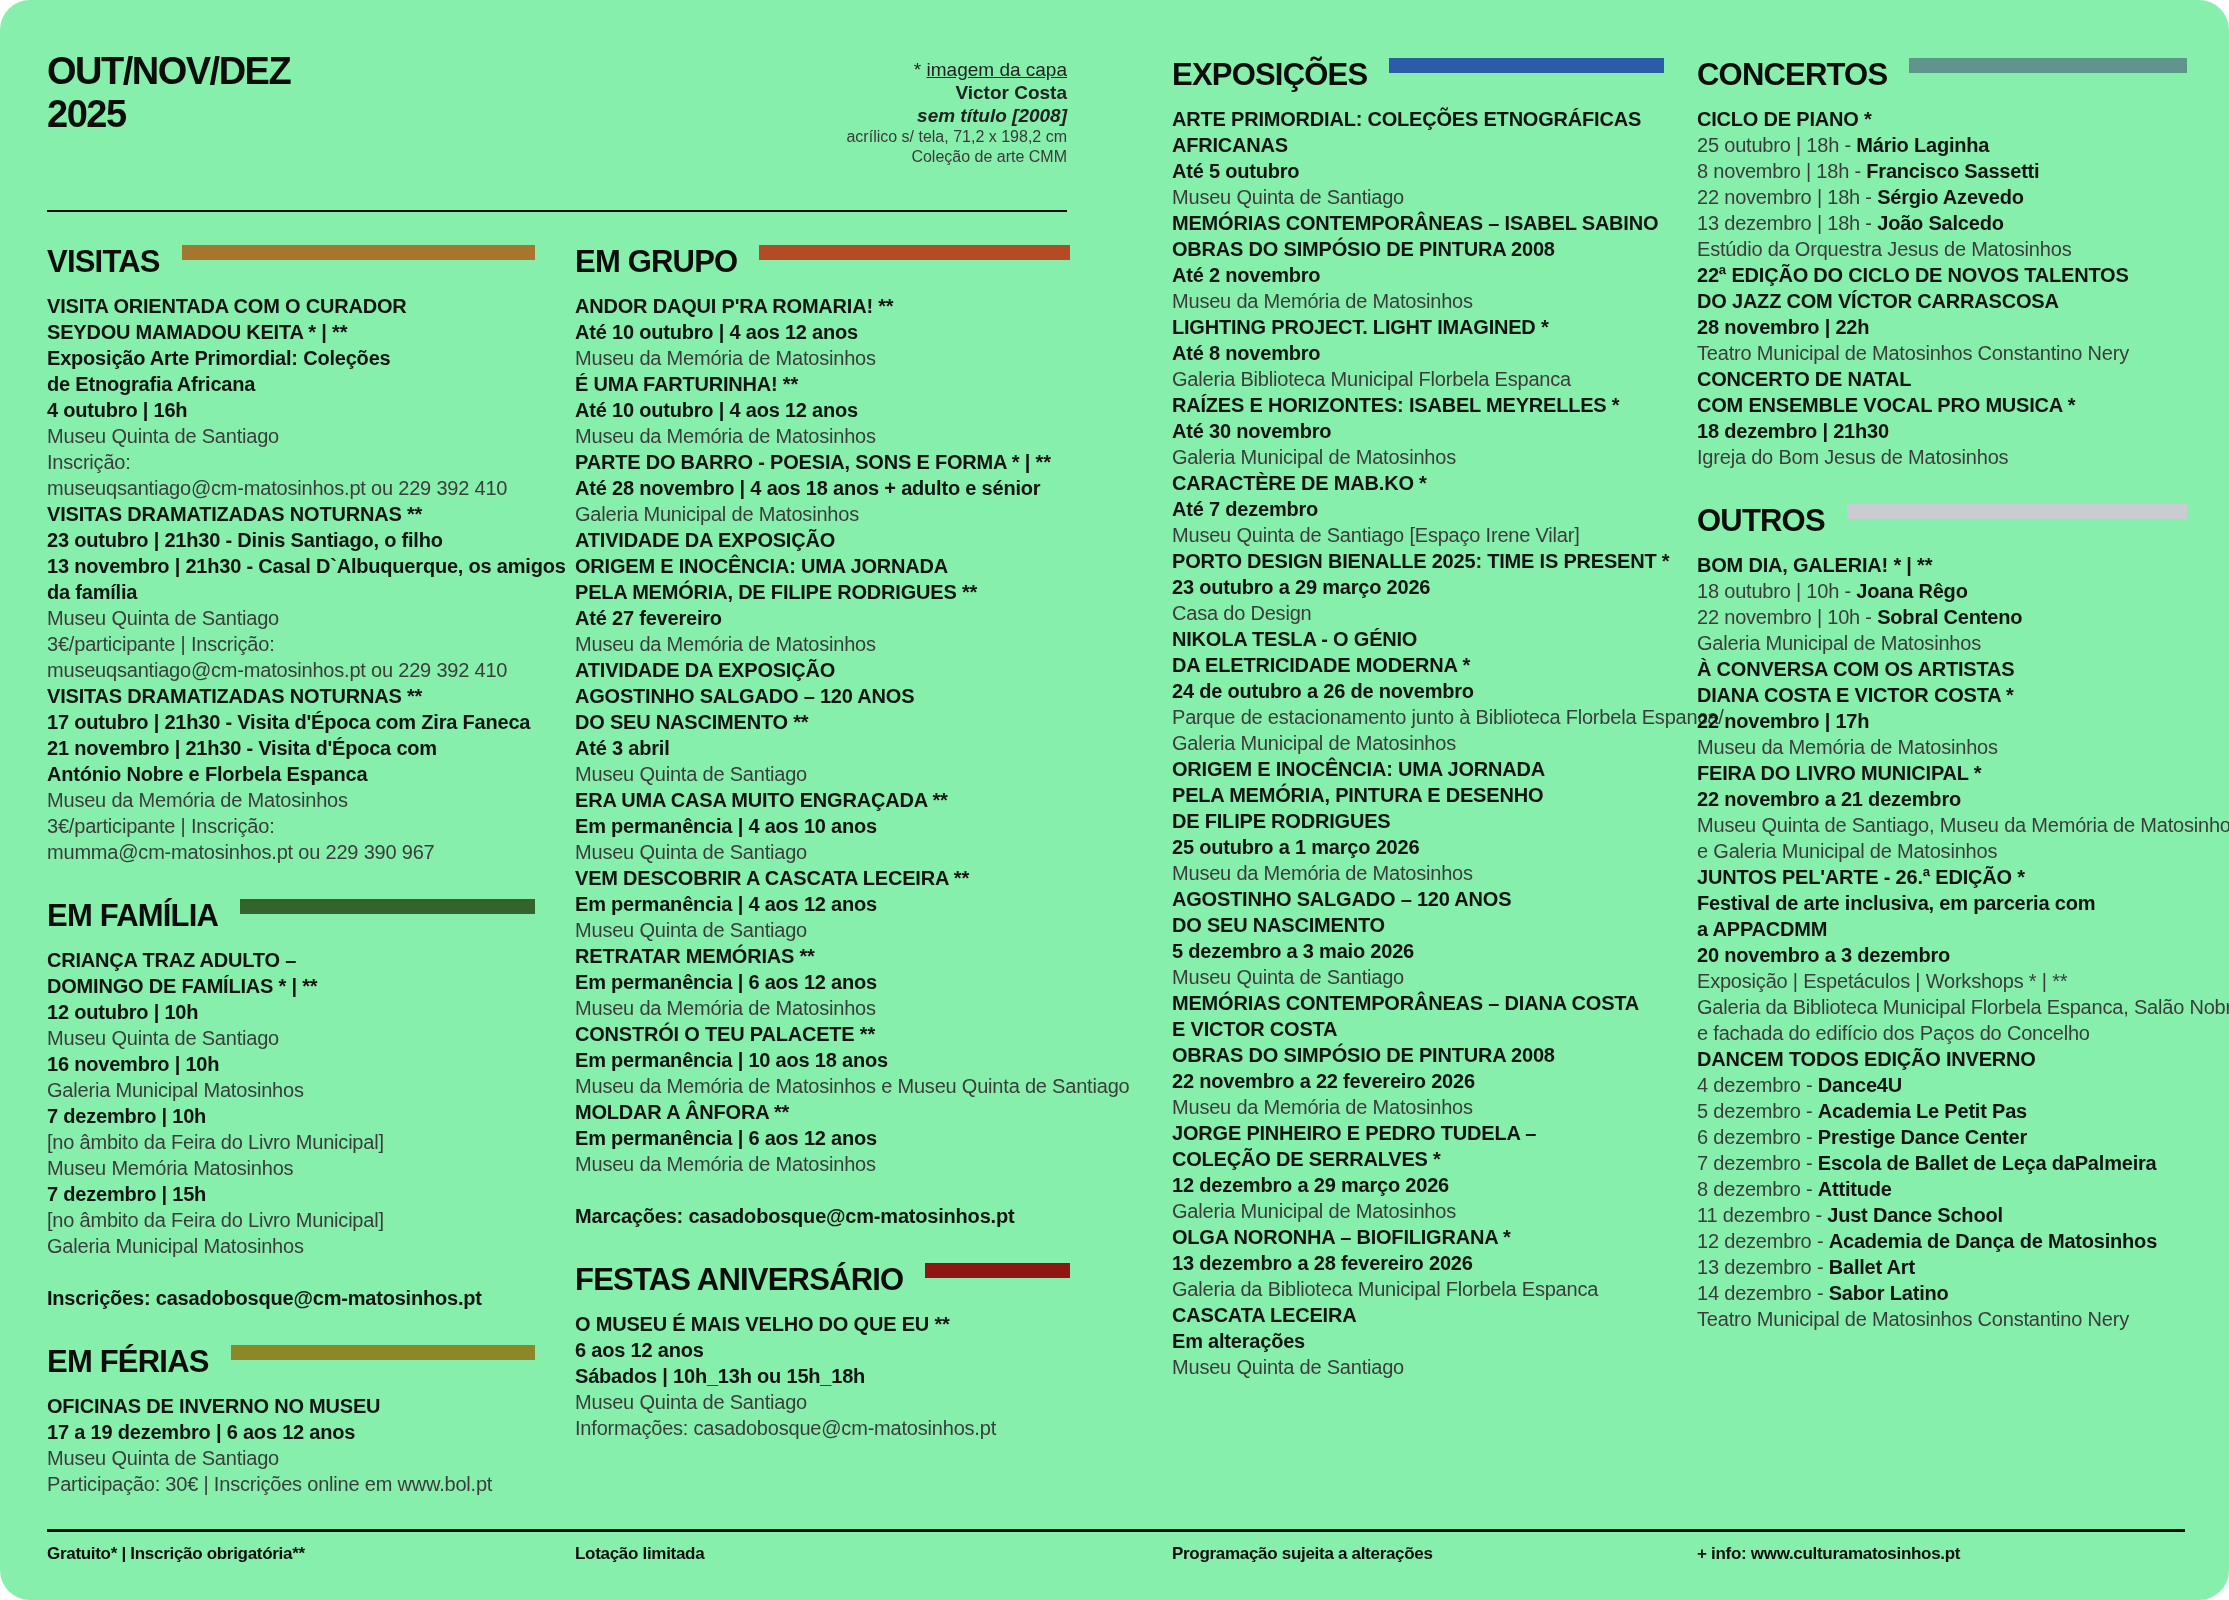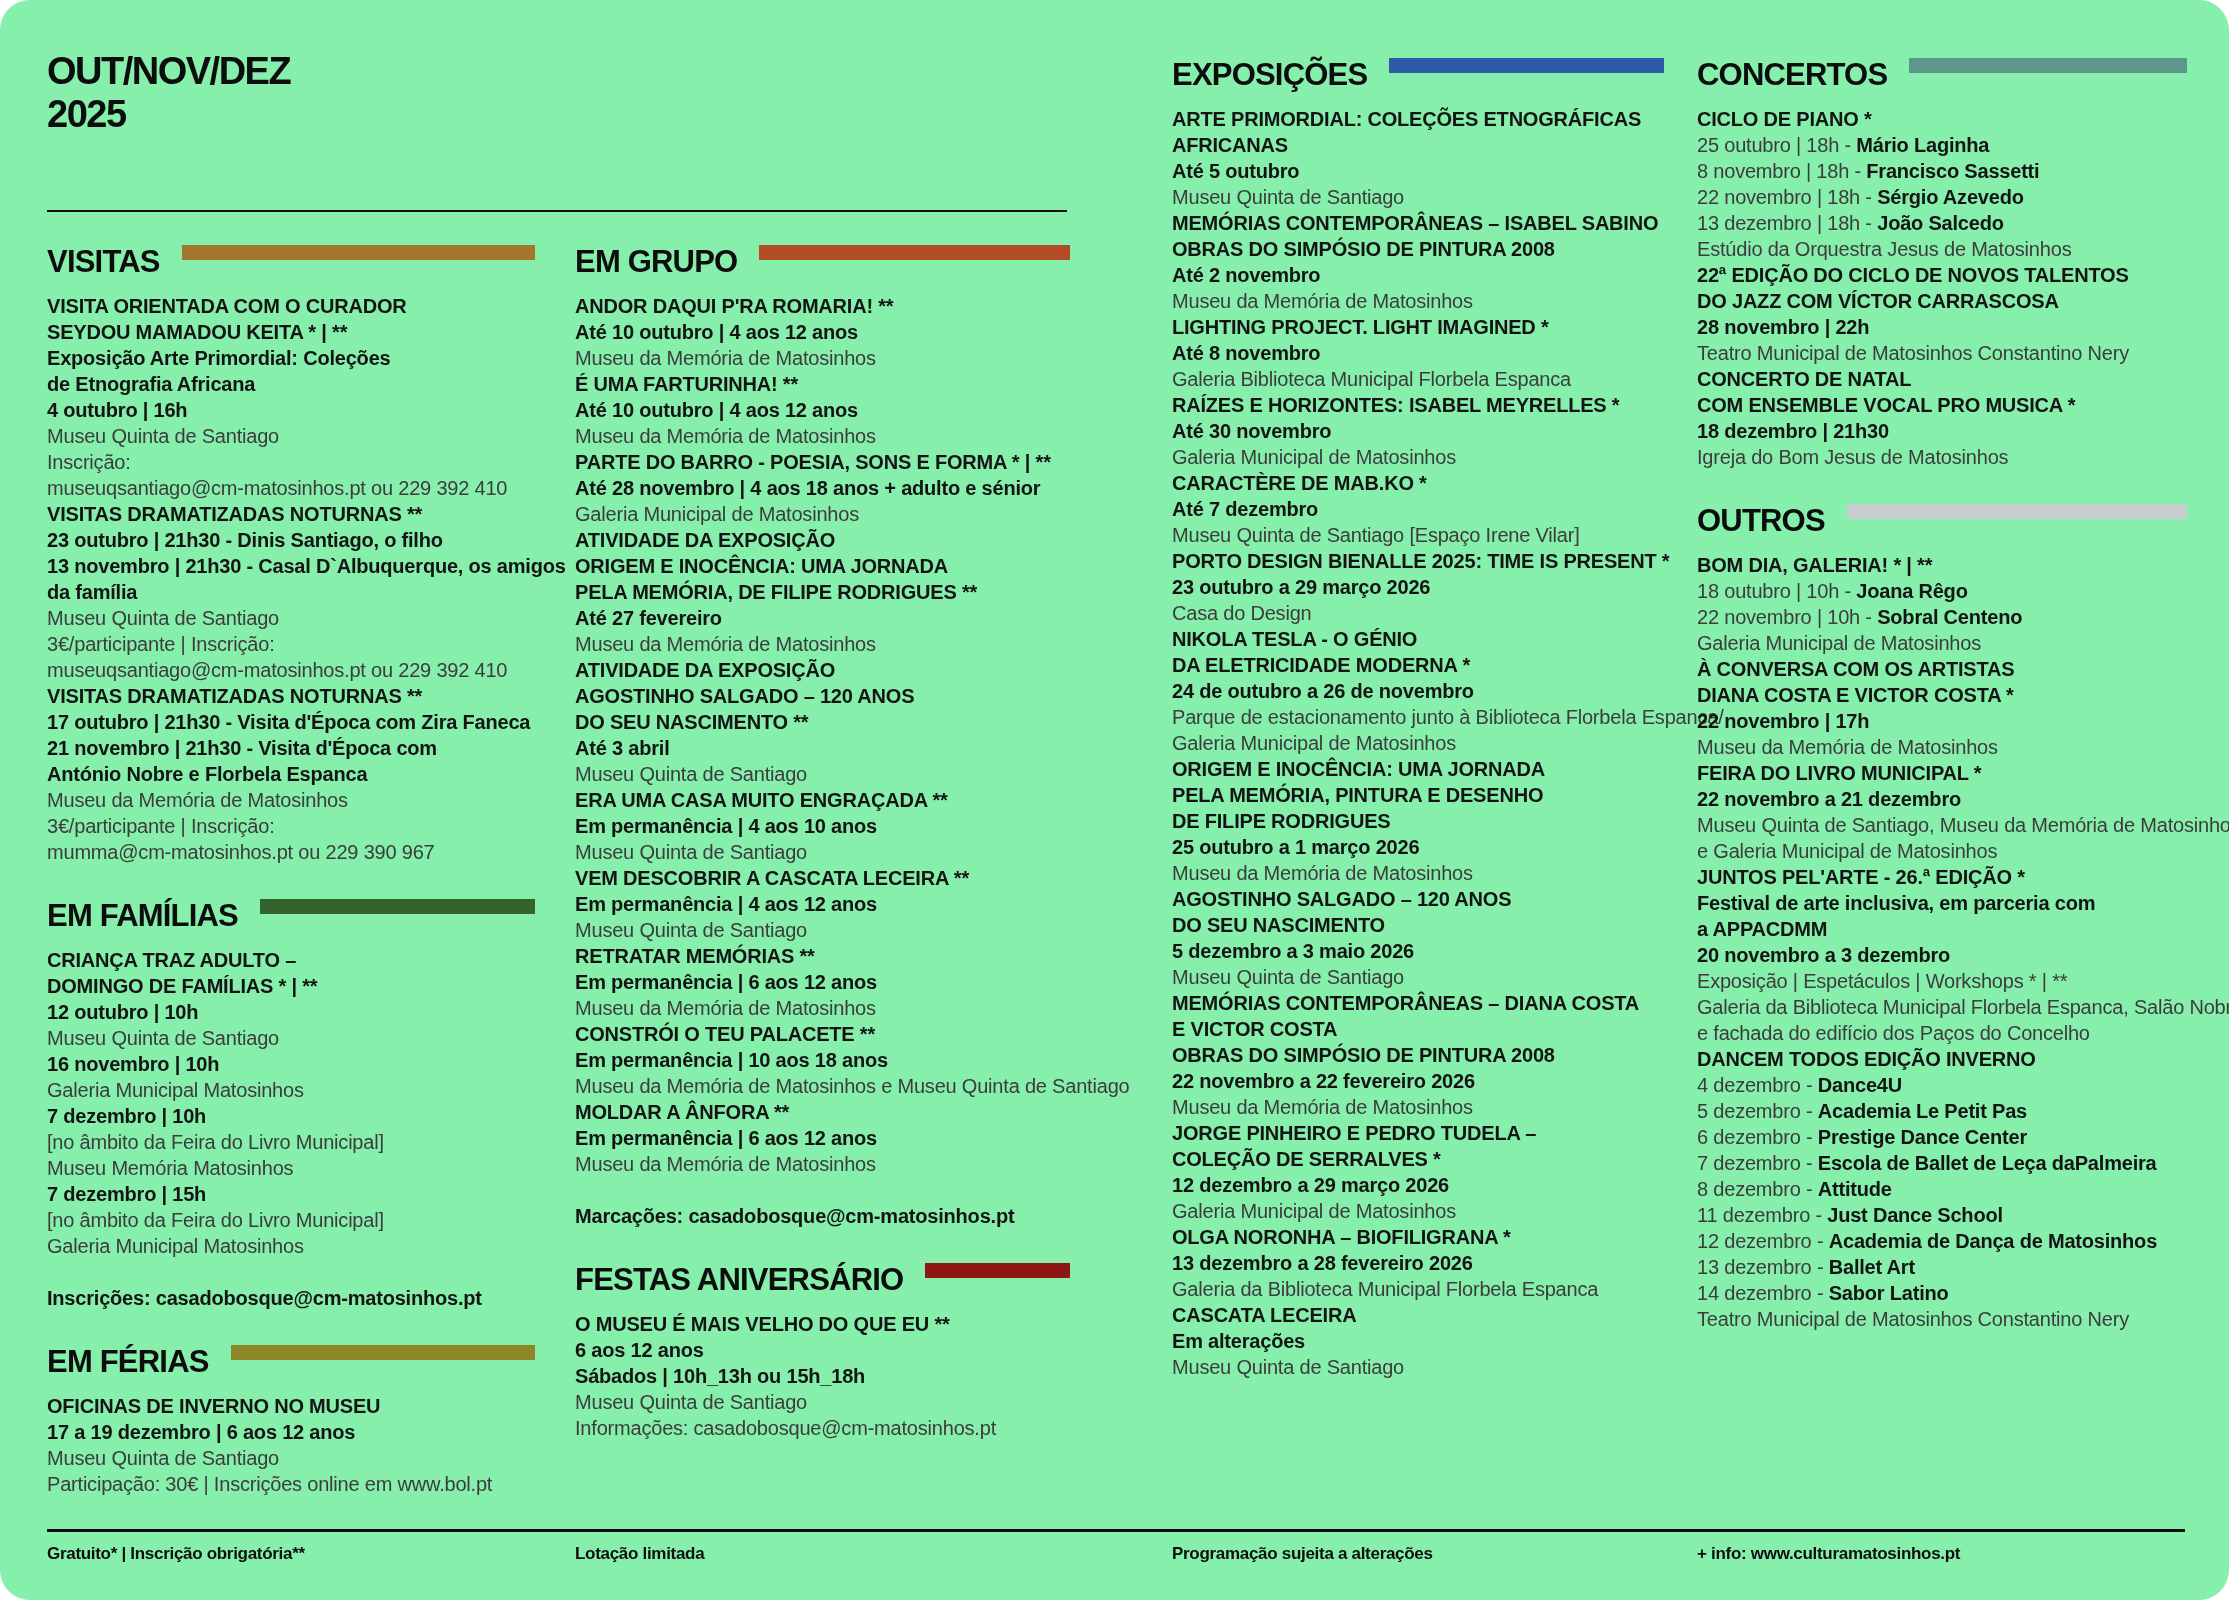--- a/index.html
+++ b/index.html
@@ -32,20 +32,27 @@
                letter-spacing:-0.3px;color:#0d0d0d;white-space:nowrap;}
   .f1{left:47px;} .f2{left:575px;} .f3{left:1172px;} .f4{left:1697px;}
 </style>
 </head>
 <body>
 
 <div class="page">
 
   <h1 class="title"><span>OUT/NOV/DEZ</span><br><span>2025</span></h1>
 
+  <div class="credit">
+    <div class="credit-line"><span>* </span><span class="credit-link">imagem da capa</span></div>
+    <div class="credit-line credit-artist">Victor Costa</div>
+    <div class="credit-line credit-work">sem título [2008]</div>
+    <div class="credit-line credit-small">acrílico s/ tela, 71,2 x 198,2 cm</div>
+    <div class="credit-line credit-small">Coleção de arte CMM</div>
+  </div>
 
   <div class="header-rule"></div>
 
   <main>
     <div class="col" style="left: 47px; top: 245px; width: 488px;">
         <section class="sec">
           <h2 class="sec-head">
             <span class="sec-label">VISITAS</span>
             <span class="sec-bar" style="background: rgb(165, 118, 43);"></span>
           </h2>
@@ -67,21 +74,21 @@
           <div class="line"><span class="b">VISITAS DRAMATIZADAS NOTURNAS **</span></div>
           <div class="line"><span class="b">17 outubro | 21h30 - Visita d'Época com Zira Faneca</span></div>
           <div class="line"><span class="b">21 novembro | 21h30 - Visita d'Época com</span></div>
           <div class="line"><span class="b">António Nobre e Florbela Espanca</span></div>
           <div class="line"><span class="r">Museu da Memória de Matosinhos</span></div>
           <div class="line"><span class="r">3€/participante | Inscrição:</span></div>
           <div class="line"><span class="r">mumma@cm-matosinhos.pt ou 229 390 967</span></div>
         </section>
         <section class="sec">
           <h2 class="sec-head">
-            <span class="sec-label">EM FAMÍLIAS</span>
+            <span class="sec-label">EM FAMÍLIA</span>
             <span class="sec-bar" style="background: rgb(51, 100, 44);"></span>
           </h2>
           <div class="line"><span class="b">CRIANÇA TRAZ ADULTO –</span></div>
           <div class="line"><span class="b">DOMINGO DE FAMÍLIAS * | **</span></div>
           <div class="line"><span class="b">12 outubro | 10h</span></div>
           <div class="line"><span class="r">Museu Quinta de Santiago</span></div>
           <div class="line"><span class="b">16 novembro | 10h</span></div>
           <div class="line"><span class="r">Galeria Municipal Matosinhos</span></div>
           <div class="line"><span class="b">7 dezembro | 10h</span></div>
           <div class="line"><span class="r">[no âmbito da Feira do Livro Municipal]</span></div>

